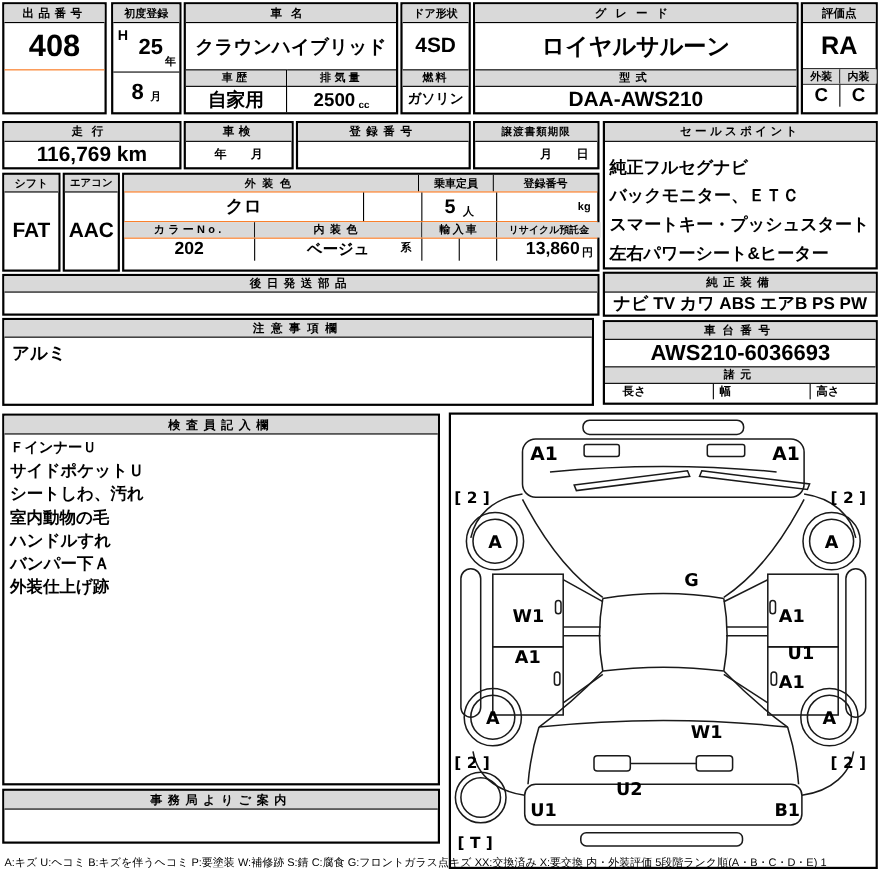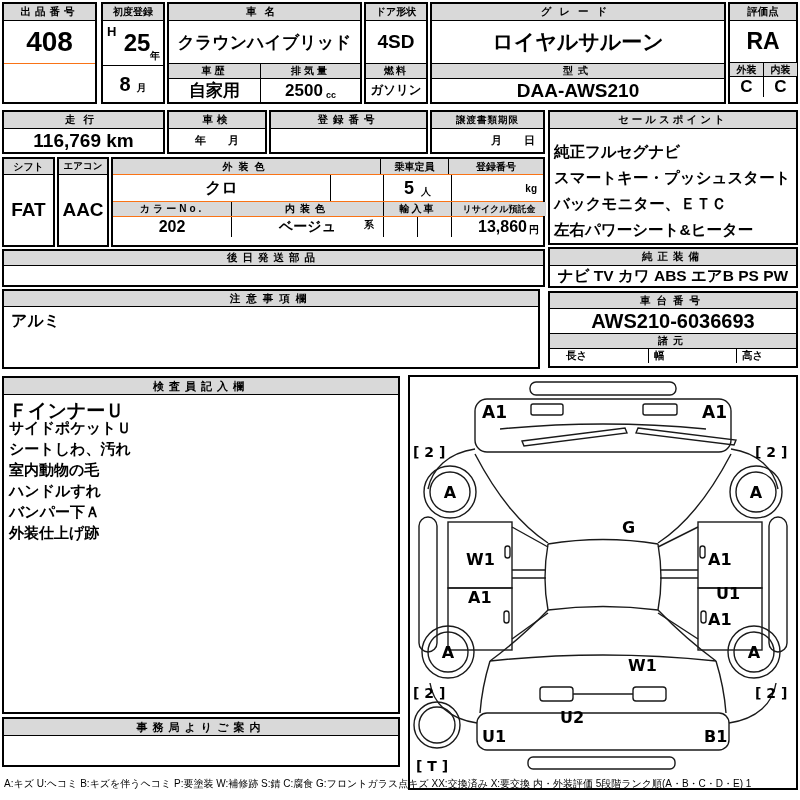--- a/index.html
+++ b/index.html
@@ -26,21 +26,21 @@
 <div class="box" style="left:2px;top:2px;width:95px;height:102px">
   <div class="hd" style="height:16px;font-size:10.5px;letter-spacing:4px">出品番号</div>
   <div class="cell b" style="height:42px;font-size:28px">408</div>
   <div class="cell grow bt"></div>
 </div>
 
 <div class="box" style="left:101px;top:2px;width:64px;height:102px">
   <div class="hd" style="height:16px;font-size:10px">初度登録</div>
   <div class="cell" style="height:44px;border-bottom:1px solid #000">
     <span class="b" style="position:absolute;left:4px;top:3px;font-size:13px">H</span>
-    <span class="b" style="font-size:24px;margin-left:8px">25</span>
+    <span class="b" style="font-size:20px;margin-left:8px">25</span>
     <span style="position:absolute;right:3px;bottom:2px;font-size:10px;font-weight:bold">年</span>
   </div>
   <div class="cell grow">
     <span class="b" style="font-size:20px">8</span>
     <span style="font-size:10px;font-weight:bold;margin-left:6px;margin-top:8px">月</span>
   </div>
 </div>
 
 <div class="box" style="left:167px;top:2px;width:195px;height:102px">
   <div class="hd" style="height:16px;font-size:10.5px;letter-spacing:8px">車名</div>
@@ -104,22 +104,22 @@
 
 <div class="box" style="left:430px;top:110px;width:115px;height:44px">
   <div class="hd" style="height:16px;font-size:9.5px;letter-spacing:1px">譲渡書類期限</div>
   <div class="cell grow" style="font-size:11px;font-weight:bold;justify-content:flex-end;padding-right:8px">月　　日</div>
 </div>
 
 <div class="box" style="left:548px;top:110px;width:250px;height:135px">
   <div class="hd" style="height:16px;font-size:10.5px;letter-spacing:3px">セールスポイント</div>
   <div style="padding:13px 4px 0 4px">
     <div class="b" style="font-size:15.5px;height:26px">純正フルセグナビ</div>
+    <div class="b" style="font-size:15.5px;height:26px">バックモニター、ＥＴＣ</div>
     <div class="b" style="font-size:15.5px;height:26px">スマートキー・プッシュスタート</div>
-    <div class="b" style="font-size:15.5px;height:26px">バックモニター、ＥＴＣ</div>
     <div class="b" style="font-size:15.5px;height:26px">左右パワーシート&amp;ヒーター</div>
   </div>
 </div>
 
 <div class="box" style="left:2px;top:157px;width:53px;height:90px">
   <div class="hd" style="height:15px;font-size:10px">シフト</div>
   <div class="cell grow b" style="font-size:19px">FAT</div>
 </div>
 <div class="box" style="left:57px;top:157px;width:52px;height:90px">
   <div class="hd" style="height:15px;font-size:9.5px">エアコン</div>
@@ -188,21 +188,21 @@
   <div class="row grow">
     <div class="cell br" style="width:82px;justify-content:flex-start;padding-left:16px;font-size:10.5px;font-weight:bold">長さ</div>
     <div class="cell br" style="width:82px;justify-content:flex-start;padding-left:5px;font-size:10.5px;font-weight:bold">幅</div>
     <div class="cell grow" style="justify-content:flex-start;padding-left:5px;font-size:10.5px;font-weight:bold">高さ</div>
   </div>
 </div>
 
 <div class="box" style="left:2px;top:376px;width:398px;height:338px">
   <div class="hd" style="height:16px;font-size:11px;letter-spacing:5px">検査員記入欄</div>
   <div style="padding:3px 5px">
-    <div class="b" style="font-size:19px;height:21px">ＦインナーＵ</div>
+    <div class="b" style="font-size:13px;height:21px">ＦインナーＵ</div>
     <div class="b" style="font-size:15px;height:21px">サイドポケットＵ</div>
     <div class="b" style="font-size:15px;height:21px">シートしわ、汚れ</div>
     <div class="b" style="font-size:15px;height:21px">室内動物の毛</div>
     <div class="b" style="font-size:15px;height:21px">ハンドルすれ</div>
     <div class="b" style="font-size:15px;height:21px">バンパー下Ａ</div>
     <div class="b" style="font-size:15px;height:21px">外装仕上げ跡</div>
   </div>
 </div>
 
 <div class="box" style="left:2px;top:717px;width:398px;height:50px">

